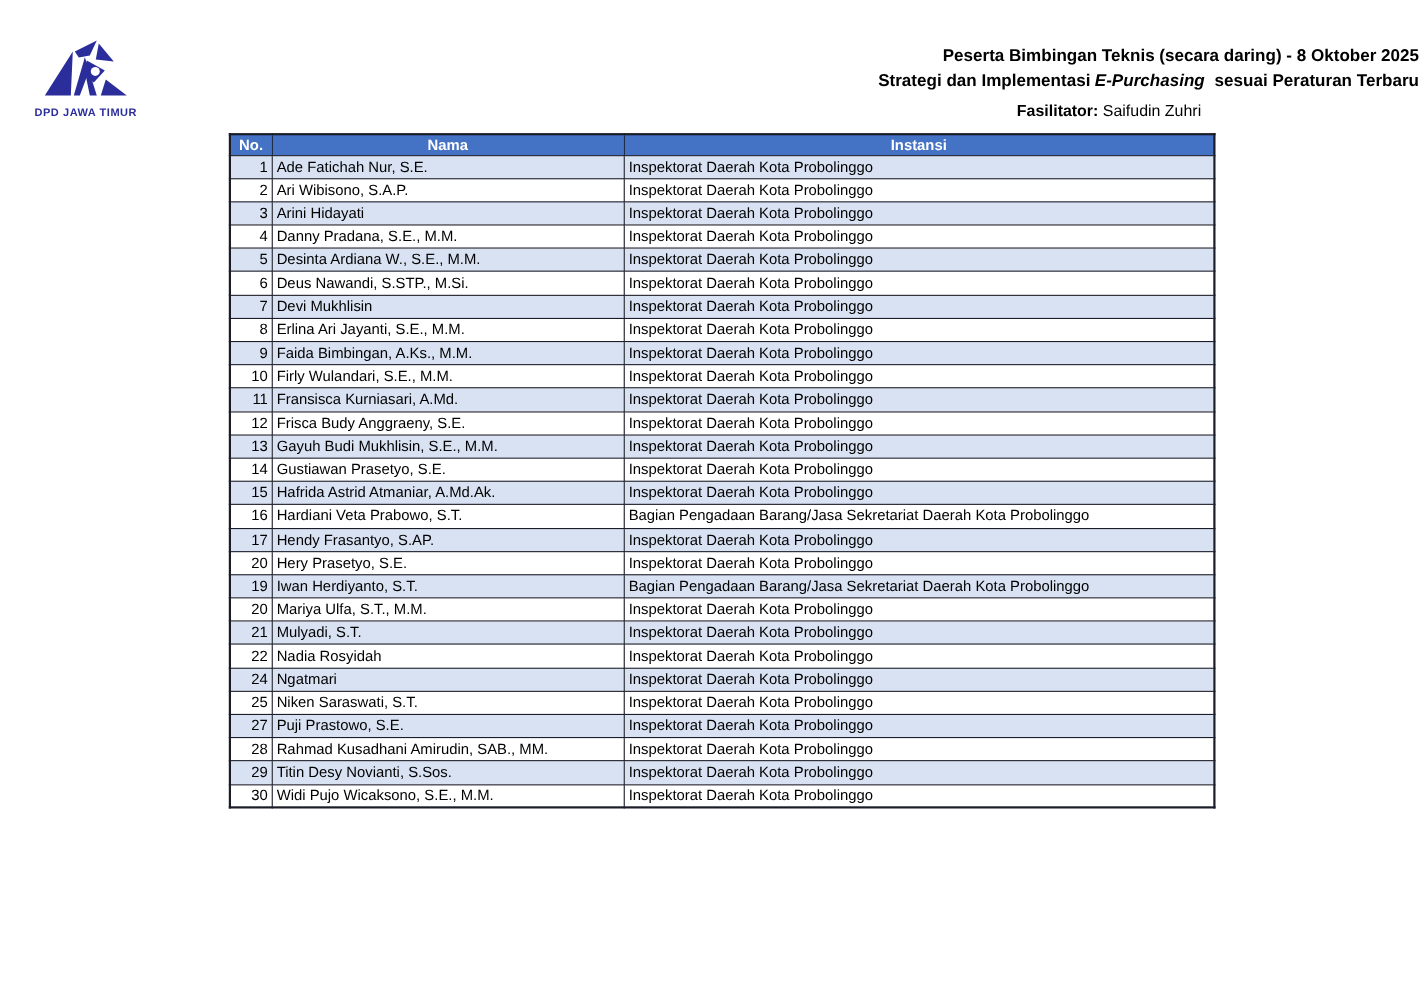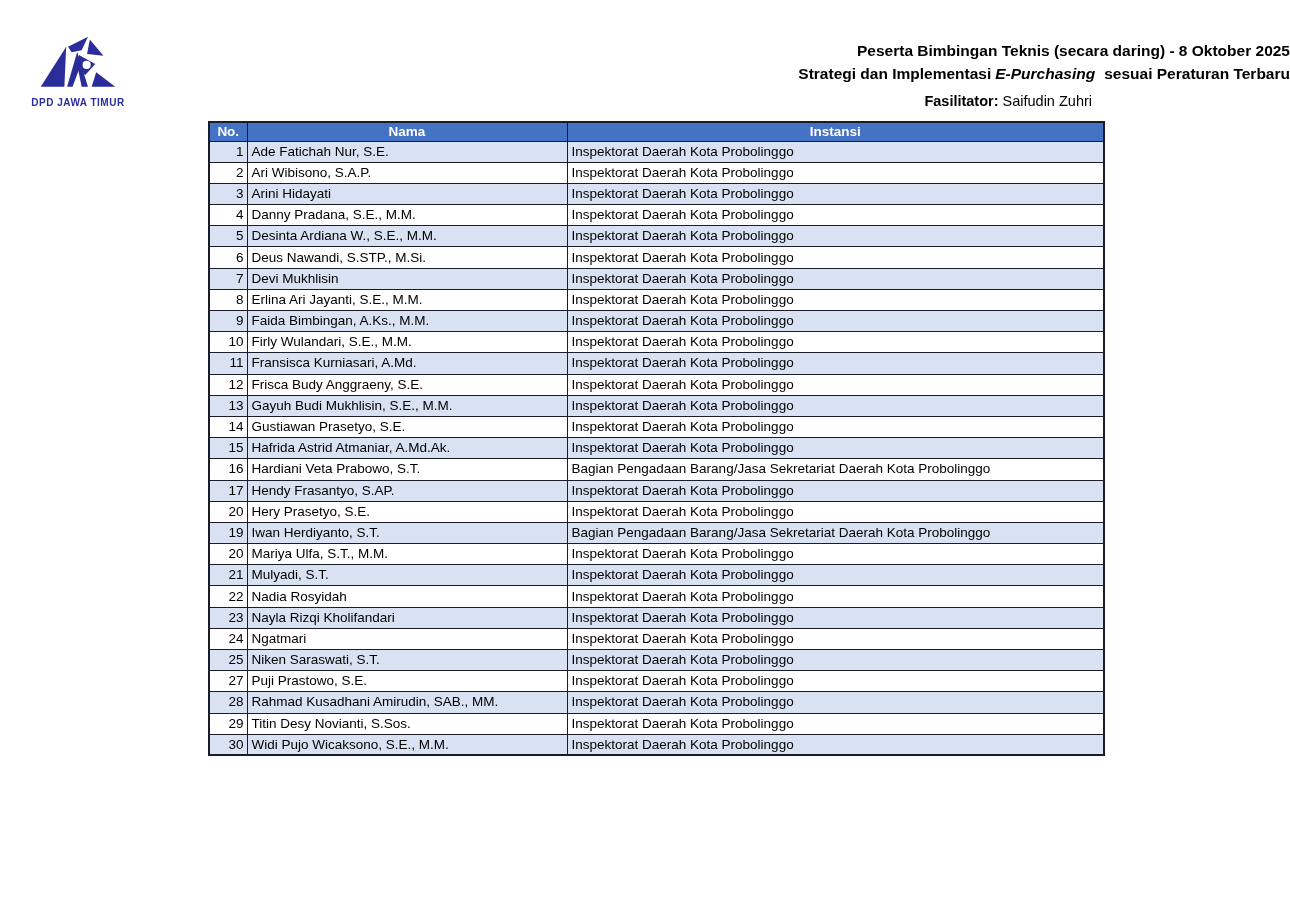--- a/index.html
+++ b/index.html
@@ -205,25 +205,20 @@
         <td class="col-no">21</td>
         <td class="col-nama">Mulyadi, S.T.</td>
         <td class="col-instansi">Inspektorat Daerah Kota Probolinggo</td>
       </tr>
       <tr>
         <td class="col-no">22</td>
         <td class="col-nama">Nadia Rosyidah</td>
         <td class="col-instansi">Inspektorat Daerah Kota Probolinggo</td>
       </tr>
       <tr>
-        <td class="col-no">23</td>
-        <td class="col-nama">Nayla Rizqi Kholifandari</td>
-        <td class="col-instansi">Inspektorat Daerah Kota Probolinggo</td>
-      </tr>
-      <tr>
         <td class="col-no">24</td>
         <td class="col-nama">Ngatmari</td>
         <td class="col-instansi">Inspektorat Daerah Kota Probolinggo</td>
       </tr>
       <tr>
         <td class="col-no">25</td>
         <td class="col-nama">Niken Saraswati, S.T.</td>
         <td class="col-instansi">Inspektorat Daerah Kota Probolinggo</td>
       </tr>
       <tr>

